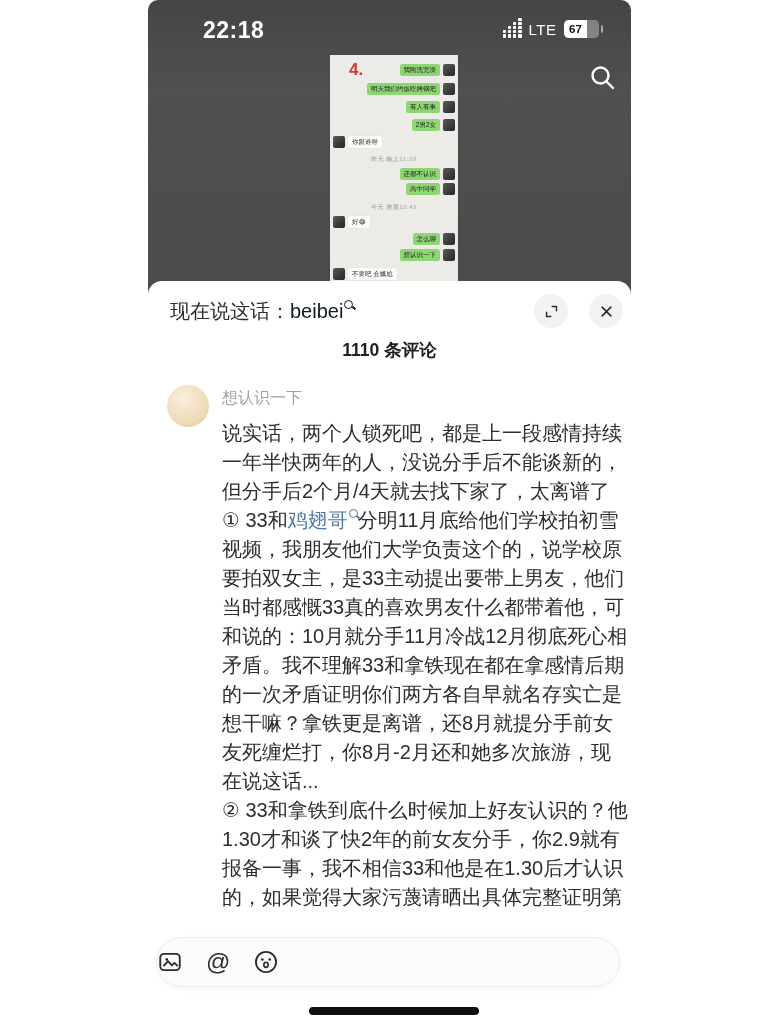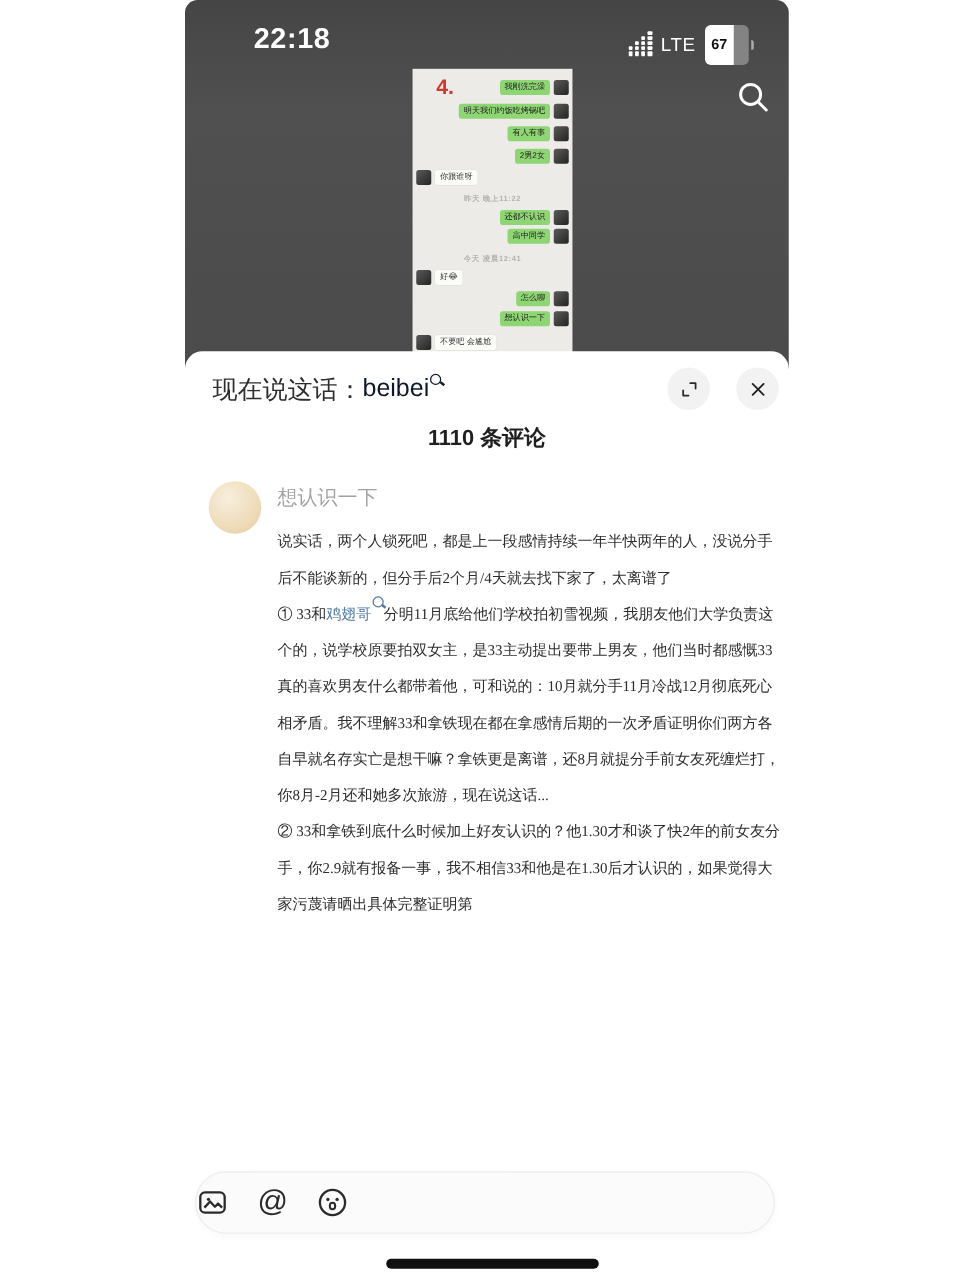--- a/index.html
+++ b/index.html
@@ -9,21 +9,21 @@
   
   .media{position:absolute;left:0;top:0;width:483px;height:295px;
     background:linear-gradient(180deg,#454545,#505050 30%,#4b4b4b);
     border-radius:10px 10px 0 0;}
   .time{position:absolute;left:55px;top:17px;color:#fff;font-size:23px;font-weight:bold;letter-spacing:.5px;}
   .statusbar-right{position:absolute;right:28px;top:20px;display:flex;align-items:center;gap:7px;}
   .sig{display:flex;align-items:flex-end;gap:2px;height:17px;}
   .sig .col{display:flex;flex-direction:column;gap:1px;}
   .sig i{display:block;width:3.2px;height:3.2px;background:#fff;border-radius:.8px;}
   .lte{color:#fff;font-size:15px;font-weight:500;letter-spacing:.5px;}
-  .batt{position:relative;width:35px;height:32px;border-radius:4.5px;background:rgba(255,255,255,.32);overflow:hidden;}
+  .batt{position:relative;width:35px;height:18px;border-radius:4.5px;background:rgba(255,255,255,.32);overflow:hidden;}
   .batt .fill{position:absolute;left:0;top:0;bottom:0;width:68%;background:#fff;border-radius:4.5px 0 0 4.5px;}
   .batt .pct{position:absolute;left:0;width:68%;top:0;bottom:0;display:flex;align-items:center;justify-content:center;
     color:#111;font-size:11.5px;font-weight:bold;}
   .batt-nub{width:2.5px;height:8px;background:rgba(255,255,255,.55);border-radius:0 2px 2px 0;margin-left:-5px;}
   .search-big{position:absolute;left:441px;top:64px;width:28px;height:28px;cursor:pointer;}
 
   
   .chatimg{position:absolute;left:182px;top:55px;width:128px;height:240px;background:#ecebe7;
     box-shadow:0 0 0 .5px rgba(0,0,0,.15);filter:blur(.3px);}
   .marker{position:absolute;left:19px;top:5px;font-size:17px;font-weight:bold;}
@@ -49,22 +49,22 @@
   .sr-spacer{flex:1;}
   .cbtn{width:34px;height:34px;border-radius:50%;background:#f2f2f2;display:flex;align-items:center;
     justify-content:center;cursor:pointer;margin-left:21px;}
 
   .comments-header{position:absolute;left:0;top:57px;width:100%;text-align:center;
     font-size:17.5px;font-weight:bold;color:#1f1f1f;}
 
   .avatar{position:absolute;left:19px;top:104px;width:42px;height:42px;border-radius:50%;
     background:radial-gradient(circle at 38% 32%,#f8efdd,#eedbb8 62%,#e2c99e);cursor:pointer;}
   .username{position:absolute;left:74px;top:107px;font-size:16px;color:#a3a3a3;cursor:pointer;}
-  .para{position:absolute;left:74px;top:138px;width:406px;font-size:12px;line-height:29px;color:#2d2d2d;
-    white-space:pre-line;word-break:break-all;font-family:Liberation Serif, serif;}
+  .para{position:absolute;left:74px;top:138px;width:406px;font-size:20px;line-height:29px;color:#2d2d2d;
+    white-space:pre-line;word-break:break-all;}
   .para .link{cursor:pointer;}
 
   
   .input-pill{position:absolute;left:9px;top:938px;width:462px;height:48px;border-radius:24px;background:#fbfbfb;
     box-shadow:0 0 0 1px #ececec,0 2px 8px rgba(0,0,0,.04);display:flex;align-items:center;z-index:3;}
   .input-pill input{flex:1;border:none;outline:none;background:transparent;margin-left:19px;
     font-size:20px;color:#333;font-family:inherit;min-width:0;}
   .input-pill input::placeholder{color:#b5b5b5;}
   .pill-icons{display:flex;align-items:center;gap:23px;padding-right:16px;}
   .pic,.pic svg{display:block;}

